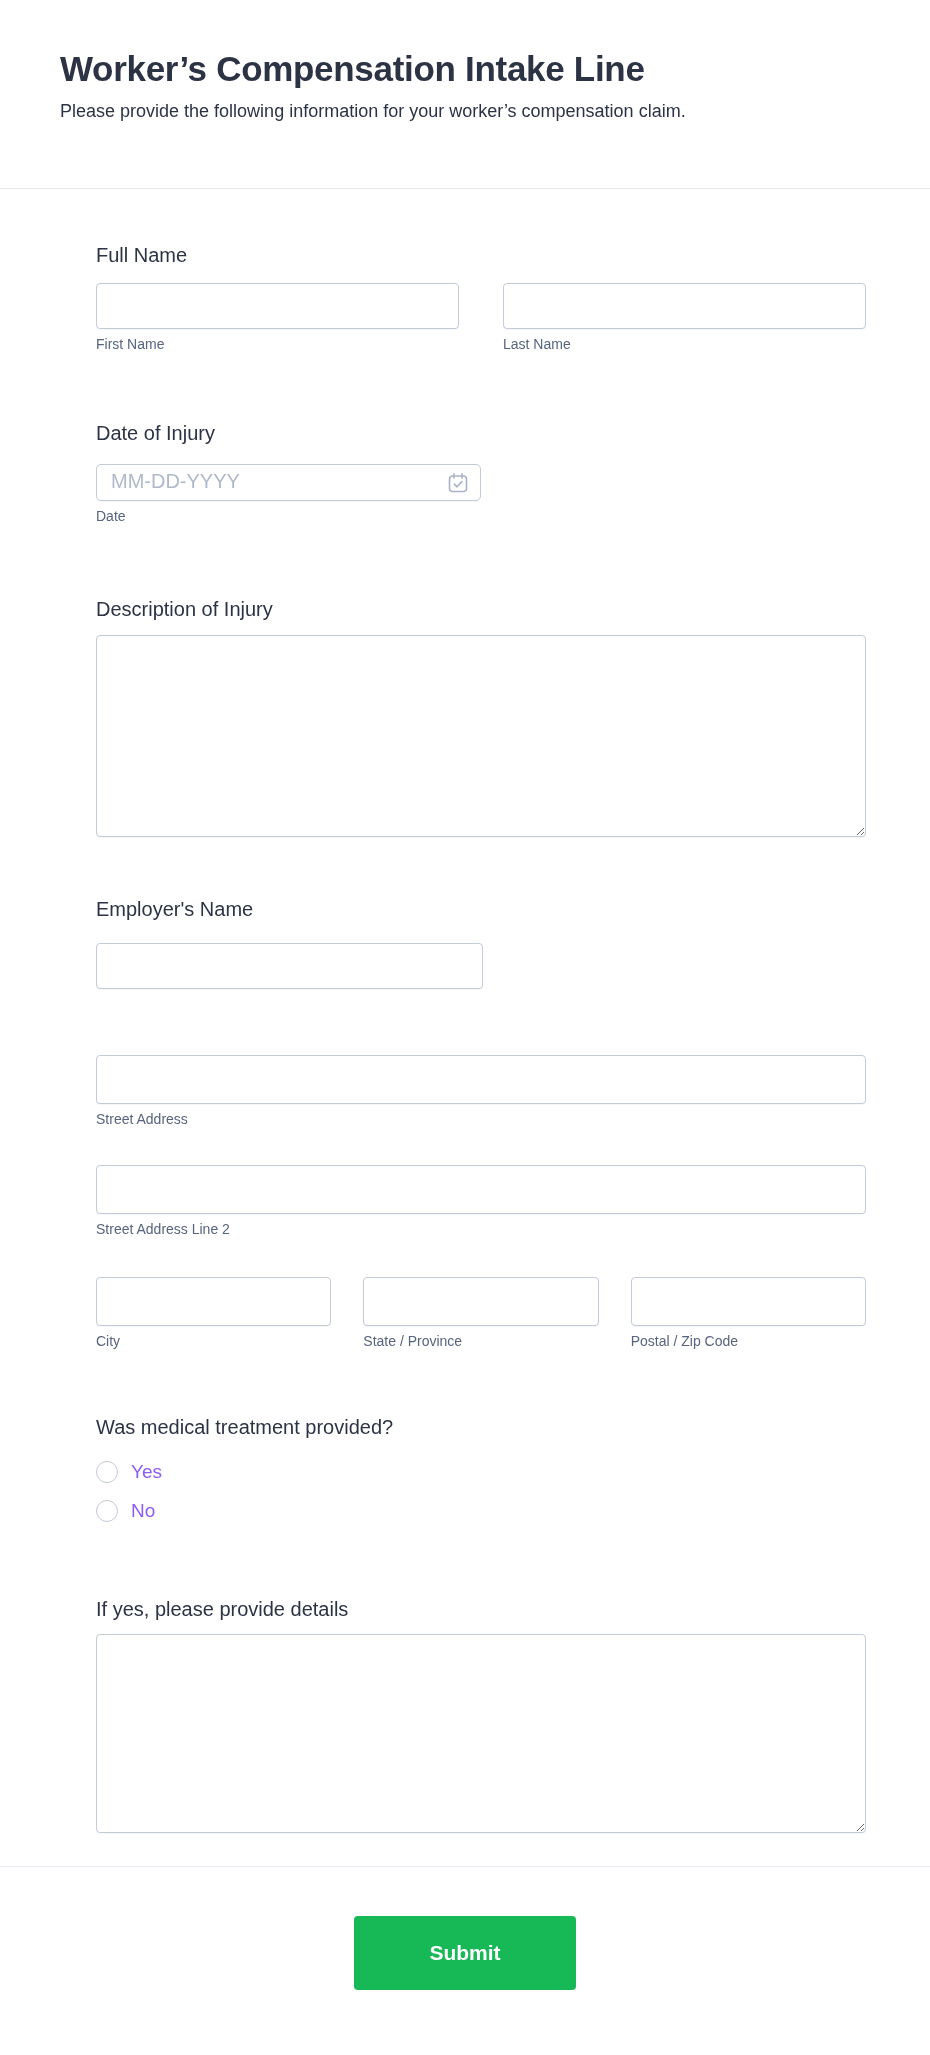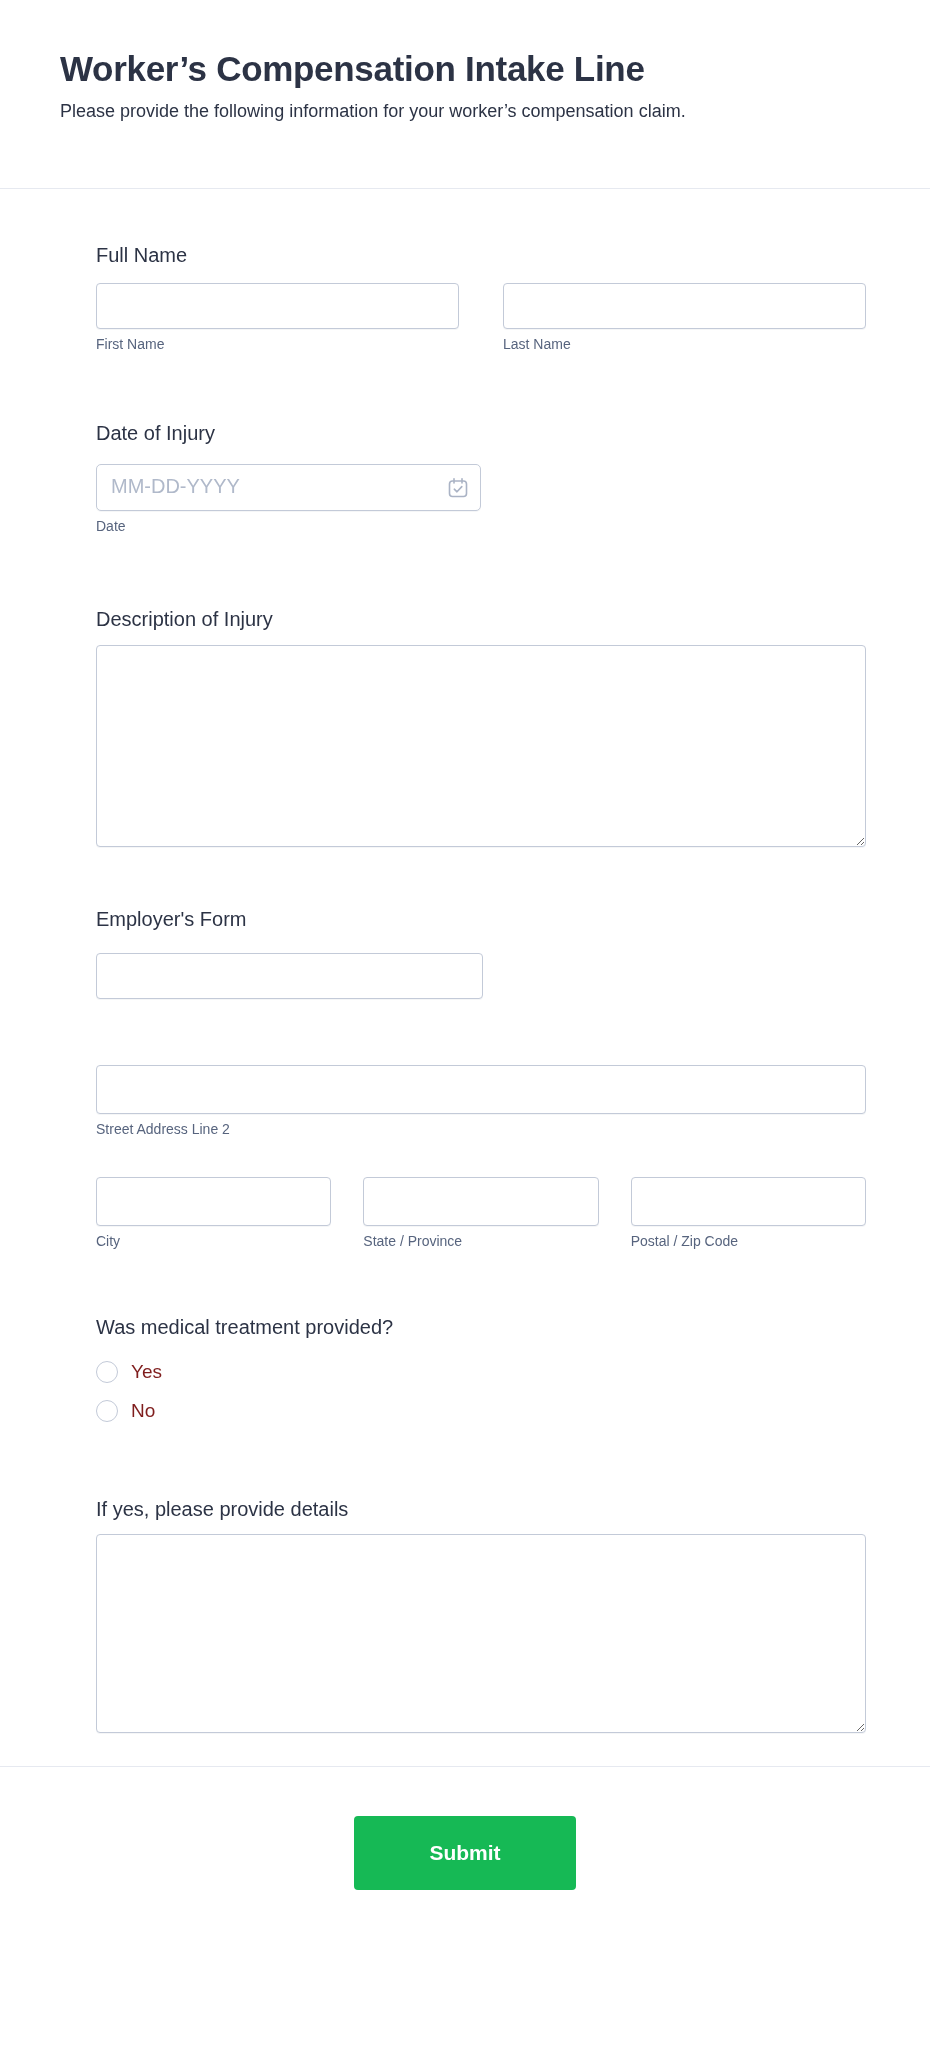--- a/index.html
+++ b/index.html
@@ -90,21 +90,21 @@
   .q-address    { margin-top: 66px; }
   .q-address .street1 { margin-top: 10px; }
   .q-address .street2 { margin-top: 37px; }
   .q-address .row-3 { margin-top: 39px; }
   .q-radio      { margin-top: 63px; }
   .q-details    { margin-top: 69px; }
   .q-details textarea { margin-top: 11px; height: 199px; }
 
   
   .date-wrap { position: relative; width: 385px; }
-  .date-wrap input { height: 47px; border-radius: 5px; }
+  .date-wrap input { height: 37px; border-radius: 5px; }
   .date-wrap input::placeholder { color: #b0b9ca; opacity: 1; font-size: 20px; }
   .calendar-btn {
     position: absolute;
     right: 10px;
     top: 50%;
     transform: translateY(-50%);
     width: 26px;
     height: 26px;
     display: flex;
     align-items: center;
@@ -123,21 +123,21 @@
     appearance: none;
     -webkit-appearance: none;
     width: 22px;
     height: 22px;
     margin: 0;
     border: 1px solid #c3cad8;
     border-radius: 50%;
     background: #fff;
     cursor: pointer;
   }
-  .radio-label { font-size: 19px; line-height: 30px; color: #7f1d1d; }
+  .radio-label { font-size: 19px; line-height: 30px; color: #8b5cf6; }
 
   
   .footer-divider { margin-top: 29px; border: none; border-top: 1px solid #e6e9f0; }
   .submit-wrap { display: flex; justify-content: center; padding: 41px 0 50px 0; }
   .submit-btn {
     width: 222px;
     height: 74px;
     background: #16b955;
     color: #ffffff;
     font-size: 21px;
@@ -189,26 +189,30 @@
     </div>
     <div class="sublabel">Date</div>
   </div>
 
   <div class="q-desc">
     <span class="q-label">Description of Injury</span>
     <textarea class="textarea-input" style=""></textarea>
   </div>
 
   <div class="q-employer">
-    <span class="q-label">Employer's Form</span>
+    <span class="q-label">Employer's Name</span>
     <input type="text" class="text-input" style="">
   </div>
 
   <div class="q-address">
 
+    <div class="street1">
+      <input type="text" class="text-input" style="height: 49px;">
+      <div class="sublabel">Street Address</div>
+    </div>
 
     <div class="street2">
       <input type="text" class="text-input" style="height: 49px;">
       <div class="sublabel">Street Address Line 2</div>
     </div>
 
     <div class="row-3">
       <div class="col">
         <input type="text" class="text-input" style="height: 49px;">
         <div class="sublabel">City</div>

